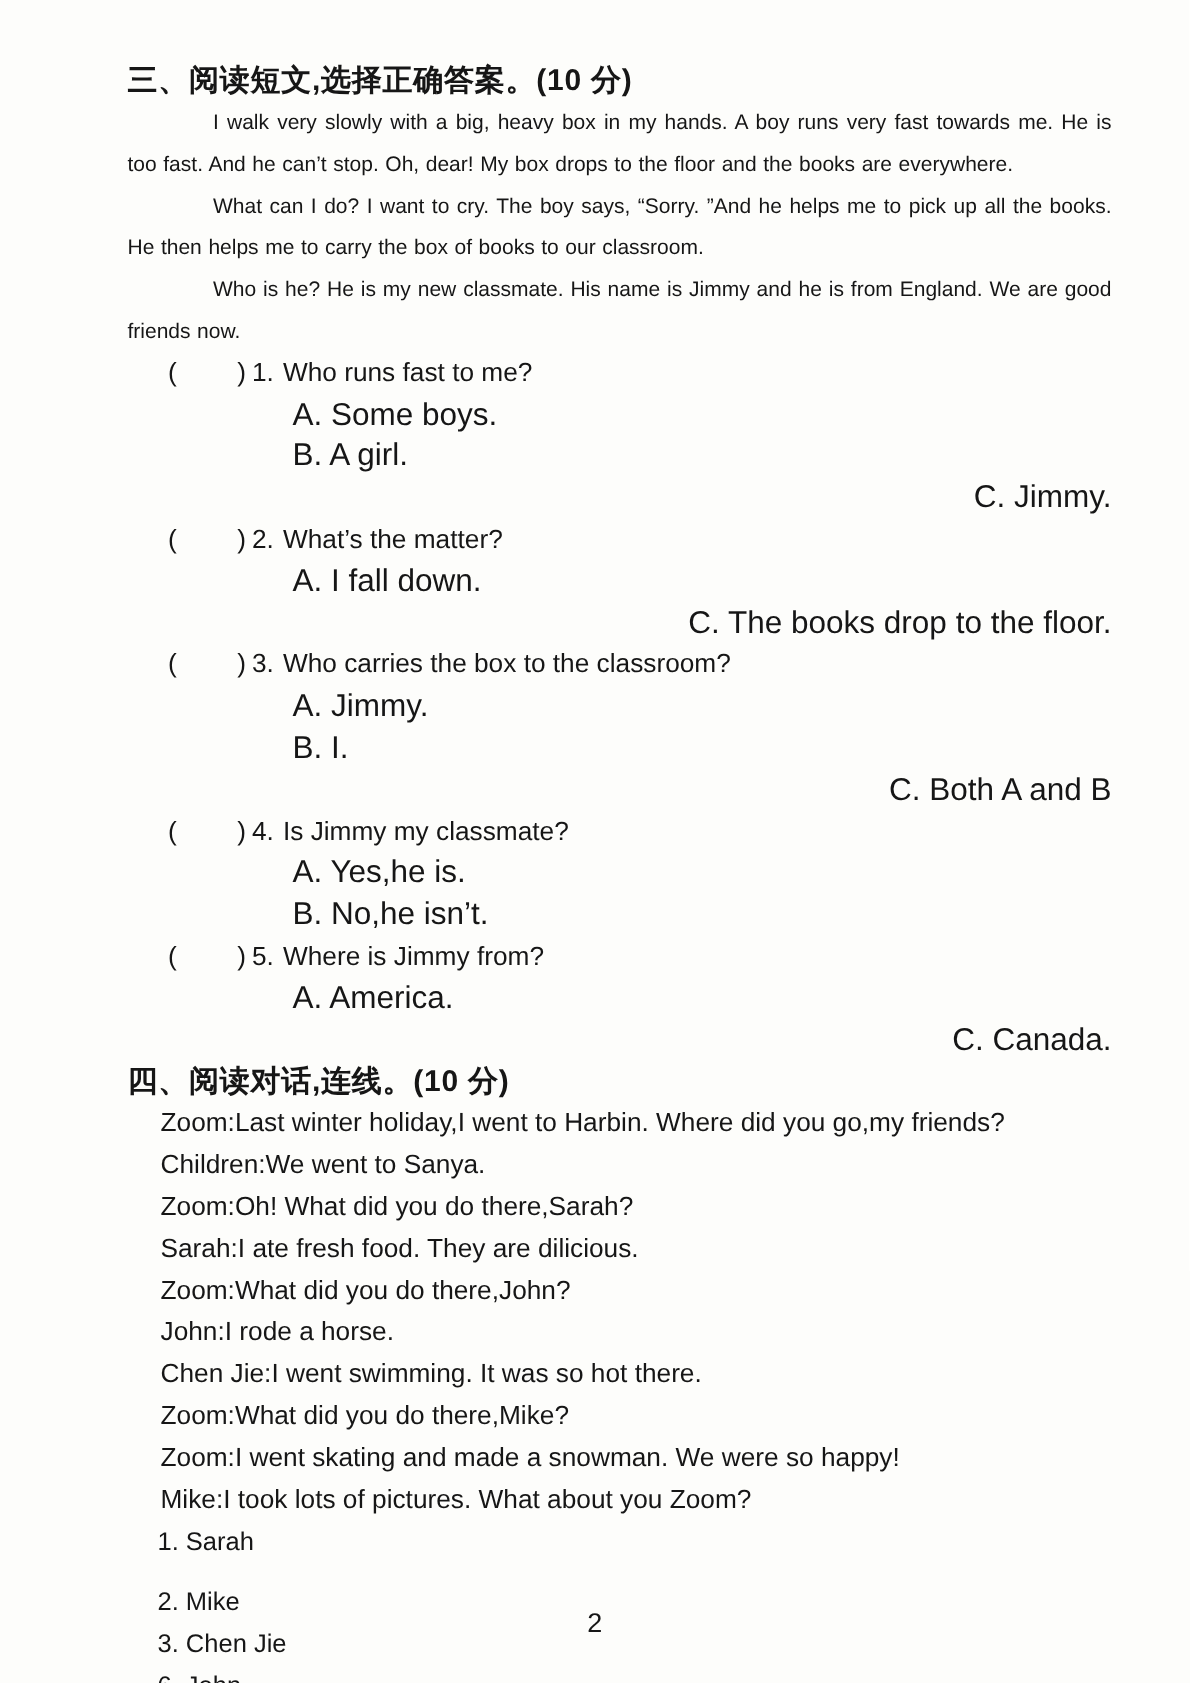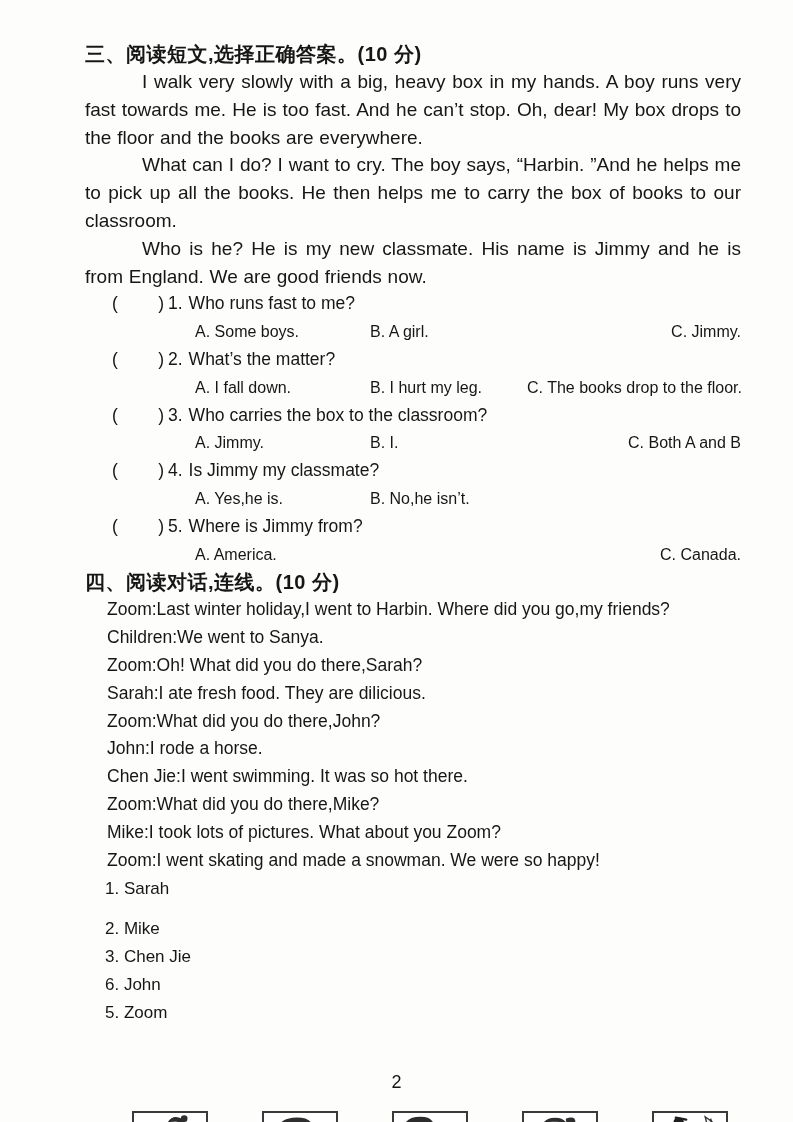--- a/index.html
+++ b/index.html
@@ -2,25 +2,25 @@
 <html><head>
 <meta charset="utf-8">
 <style>
   html,body{margin:0;padding:0;background:#ffffff;}
   .page{
     position:relative;width:793px;height:1122px;background:#fdfdfb;
     font-family:Liberation Sans, sans-serif;color:#161616;overflow:hidden;
   }
   .content{position:absolute;left:85px;top:40px;width:656px;}
   .sec-heading{margin:0;font-size:20px;line-height:28px;font-weight:bold;letter-spacing:.5px;}
-  .para{margin:0;font-size:19px;line-height:27.8px;text-align:justify;text-indent:57px;word-spacing:.5px;}
+  .para{margin:0;font-size:14px;line-height:27.8px;text-align:justify;text-indent:57px;word-spacing:.5px;}
   .question{font-size:17.5px;line-height:27.8px;padding-left:27px;}
   .bracket{display:inline-flex;justify-content:space-between;width:52px;margin-right:4px;}
   .qnum{margin-right:6px;}
-  .opts{display:flex;font-size:16px;line-height:27.8px;padding-left:110px;}
+  .opts{display:flex;font-size:21px;line-height:27.8px;padding-left:110px;flex-direction:column;}
   .opt{white-space:nowrap;}
   .opt-a{width:175px;flex:none;}
   .opt-b{width:157px;flex:none;}
   .opt-c{flex:1;text-align:right;}
   .dline{margin:0;font-size:17.5px;line-height:27.8px;padding-left:22px;white-space:nowrap;}
   .names{display:flex;font-size:17px;line-height:28px;padding-left:20px;margin-top:1px;flex-direction:column;}
   .name{white-space:nowrap;flex:none;}
   .name-1{width:125px;}.name-2{width:127px;margin-top:12px;}.name-3{width:146px;}.name-4{width:120px;}
   .pics{display:flex;align-items:center;margin-top:84px;padding-left:18px;column-gap:25px;}
   .pic-item{display:flex;align-items:center;gap:7px;}
@@ -31,21 +31,21 @@
 </style>
 </head>
 <body>
 
 <div class="page">
   <div class="content">
 
     <h2 class="sec-heading">三、阅读短文,选择正确答案。(10 分)</h2>
 
     <p class="para">I walk very slowly with a big, heavy box in my hands. A boy runs very fast towards me. He is too fast. And he can’t stop. Oh, dear! My box drops to the floor and the books are everywhere.</p>
-    <p class="para">What can I do? I want to cry. The boy says, “Harbin. ”And he helps me to pick up all the books. He then helps me to carry the box of books to our classroom.</p>
+    <p class="para">What can I do? I want to cry. The boy says, “Sorry. ”And he helps me to pick up all the books. He then helps me to carry the box of books to our classroom.</p>
     <p class="para">Who is he? He is my new classmate. His name is Jimmy and he is from England. We are good friends now.</p>
 
     <div class="question">
       <span class="bracket">
           <span>(</span>
           <span>)</span>
         </span><span class="qnum">1.</span><span>Who runs fast to me?</span>
     </div>
     <div class="opts">
       <span class="opt opt-a">A. Some boys.</span>
@@ -54,21 +54,20 @@
     </div>
 
     <div class="question">
       <span class="bracket">
           <span>(</span>
           <span>)</span>
         </span><span class="qnum">2.</span><span>What’s the matter?</span>
     </div>
     <div class="opts">
       <span class="opt opt-a">A. I fall down.</span>
-      <span class="opt opt-b">B. I hurt my leg.</span>
       <span class="opt opt-c">C. The books drop to the floor.</span>
     </div>
 
     <div class="question">
       <span class="bracket">
           <span>(</span>
           <span>)</span>
         </span><span class="qnum">3.</span><span>Who carries the box to the classroom?</span>
     </div>
     <div class="opts">
@@ -102,22 +101,22 @@
     <h2 class="sec-heading">四、阅读对话,连线。(10 分)</h2>
 
     <p class="dline">Zoom:Last winter holiday,I went to Harbin. Where did you go,my friends?</p>
     <p class="dline">Children:We went to Sanya.</p>
     <p class="dline">Zoom:Oh! What did you do there,Sarah?</p>
     <p class="dline">Sarah:I ate fresh food. They are dilicious.</p>
     <p class="dline">Zoom:What did you do there,John?</p>
     <p class="dline">John:I rode a horse.</p>
     <p class="dline">Chen Jie:I went swimming. It was so hot there.</p>
     <p class="dline">Zoom:What did you do there,Mike?</p>
+    <p class="dline">Zoom:I went skating and made a snowman. We were so happy!</p>
     <p class="dline">Mike:I took lots of pictures. What about you Zoom?</p>
-    <p class="dline">Zoom:I went skating and made a snowman. We were so happy!</p>
 
     <div class="names">
       <span class="name name-1">1. Sarah</span>
       <span class="name name-2">2. Mike</span>
       <span class="name name-3">3. Chen Jie</span>
       <span class="name name-4">6. John</span>
       <span class="name name-5">5. Zoom</span>
     </div>
 
     <div class="pics">

